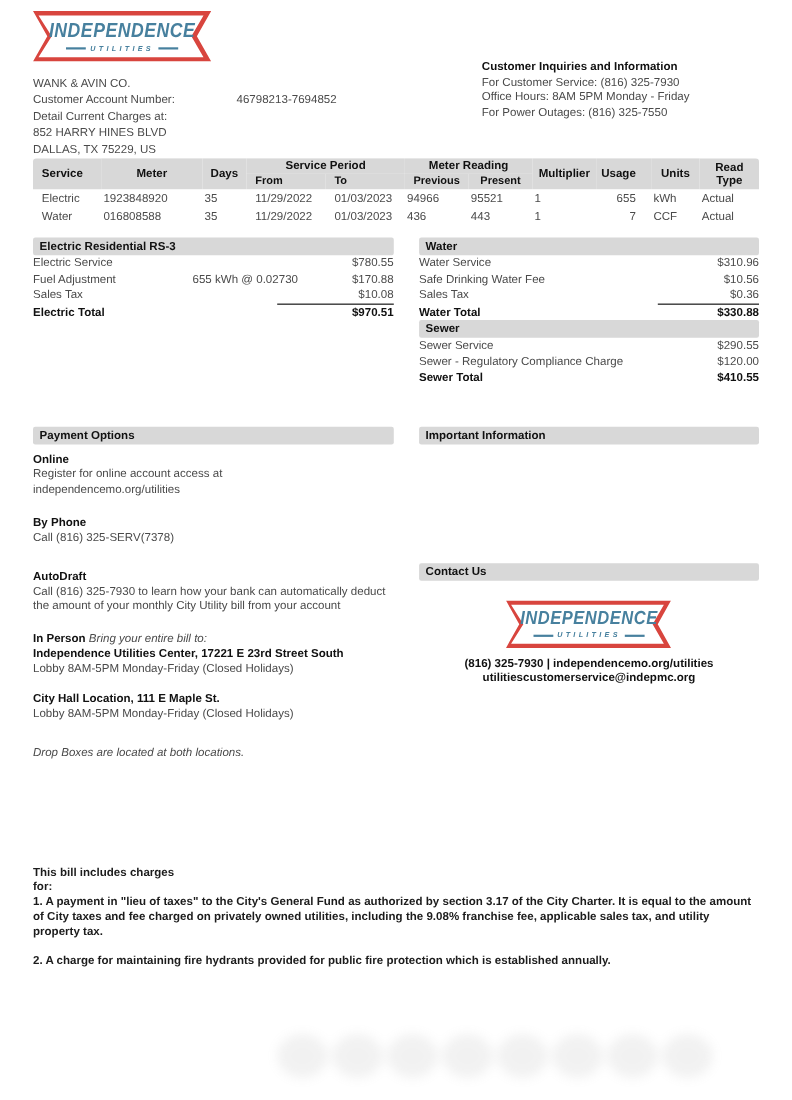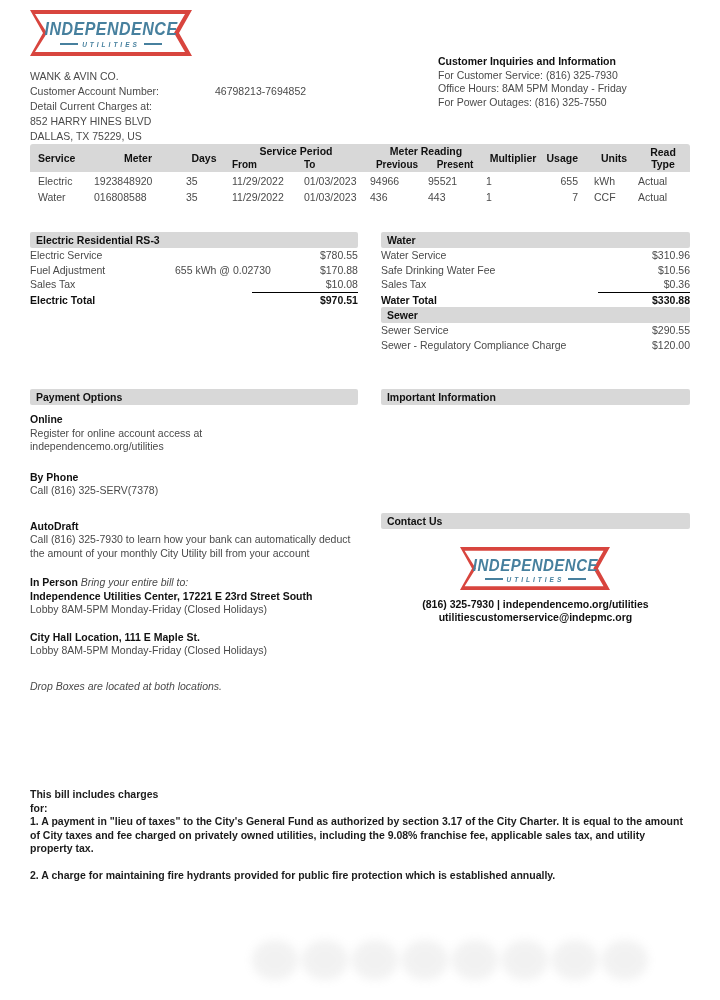--- a/index.html
+++ b/index.html
@@ -53,21 +53,21 @@
     font-size:10.5px; line-height:12px; padding:1px 2px; vertical-align:middle;
   }
   table.meter thead tr:first-child th:first-child { border-radius:3px 0 0 0; }
   table.meter thead tr:first-child th:last-child  { border-radius:0 3px 0 0; }
   table.meter tbody td { padding:3px 2px 1px 2px; color:#4a4a4a; }
   table.meter .al { text-align:left; padding-left:8px; }
   table.meter .ar { text-align:right; padding-right:14px; }
   table.meter thead .sub { font-size:10px; }
 
   
-  .charges { display:flex; margin-top:28px; }
+  .charges { display:flex; margin-top:12px; }
   .col-l { width:332px; }
   .col-r { width:313px; margin-left:23px; }
   .bar {
     background:#d8d8d8; color:#111; font-weight:bold;
     padding:2px 6px; border-radius:2px; line-height:12px;
   }
   .crow { display:flex; line-height:14.5px; color:#4a4a4a; }
   .crow .clabel { width:145px; }
   .crow .cdetail { flex:1; }
   .crow .camt { margin-left:auto; }
@@ -249,20 +249,24 @@
         </div>
         <div class="bar">Sewer</div>
         <div class="crow">
           <span class="clabel" style="width:auto">Sewer Service</span>
           <span class="camt">$290.55</span>
         </div>
         <div class="crow">
           <span class="clabel" style="width:auto">Sewer - Regulatory Compliance Charge</span>
           <span class="camt">$120.00</span>
         </div>
+        <div class="crow total">
+          <span class="clabel" style="width:auto">Sewer Total</span>
+          <span class="camt">$410.55</span>
+        </div>
       </div>
     </div>
 
     <div class="info-row">
       <div class="col-l">
         <div class="bar">Payment Options</div>
         <div class="gap8"></div>
         <div class="ptxt">
           <div class="b">Online</div>
           <div>Register for online account access at</div>

